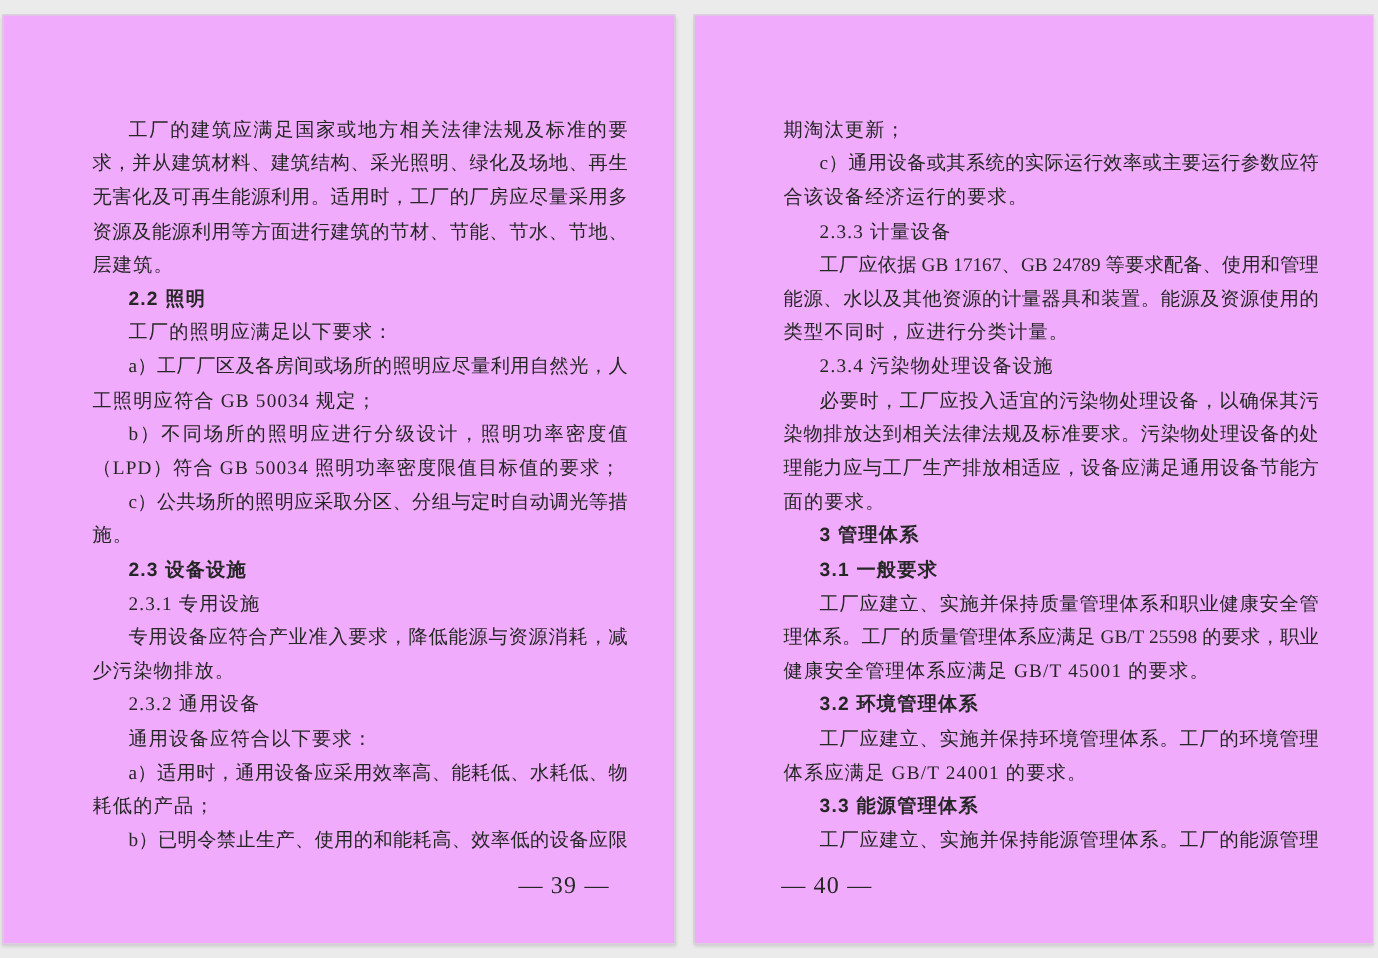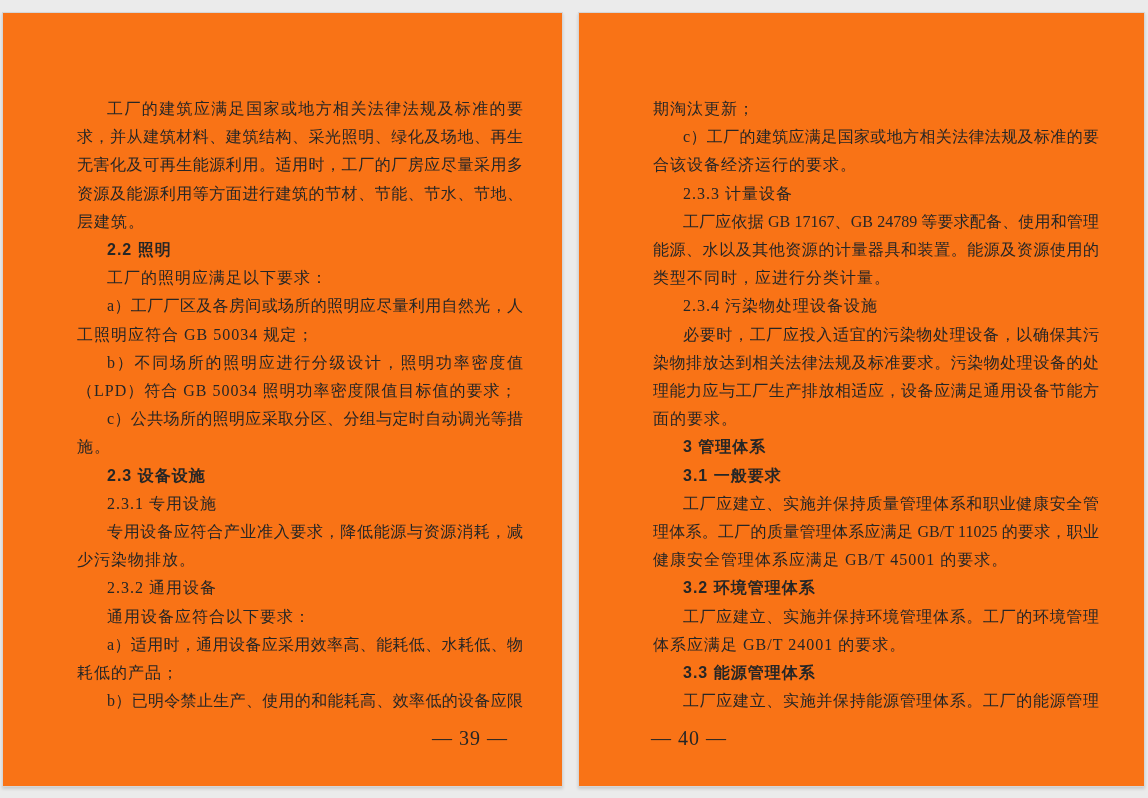--- a/index.html
+++ b/index.html
@@ -13,21 +13,21 @@
   }
   .spread {
     position: relative;
     width: 1148px;
     height: 798px;
   }
   .page {
     position: absolute;
     top: 12px;
     height: 775px;
-    background: #f97316;
+    background: #f0abfc;
     border: 1px solid #d6d6d6;
     box-shadow: 0 2px 3px rgba(0,0,0,0.14);
     box-sizing: border-box;
   }
   .page-left  { left: 2px;   width: 561px; }
   .page-right { left: 578px; width: 567px; }
 
   .page-text {
     position: absolute;
     top: 82px;
@@ -96,35 +96,35 @@
         <div class="line first">a）适用时，通用设备应采用效率高、能耗低、水耗低、物</div>
         <div class="line last">耗低的产品；</div>
         <div class="line first">b）已明令禁止生产、使用的和能耗高、效率低的设备应限</div>
       </div>
     <div class="page-num">— 39 —</div>
   </section>
 
   <section class="page page-right">
     <div class="page-text">
         <div class="line last">期淘汰更新；</div>
-        <div class="line first">c）工厂的建筑应满足国家或地方相关法律法规及标准的要</div>
+        <div class="line first">c）通用设备或其系统的实际运行效率或主要运行参数应符</div>
         <div class="line last">合该设备经济运行的要求。</div>
         <div class="line single">2.3.3 计量设备</div>
         <div class="line first">工厂应依据 GB 17167、GB 24789 等要求配备、使用和管理</div>
         <div class="line mid">能源、水以及其他资源的计量器具和装置。能源及资源使用的</div>
         <div class="line last">类型不同时，应进行分类计量。</div>
         <div class="line single">2.3.4 污染物处理设备设施</div>
         <div class="line first">必要时，工厂应投入适宜的污染物处理设备，以确保其污</div>
         <div class="line mid">染物排放达到相关法律法规及标准要求。污染物处理设备的处</div>
         <div class="line mid">理能力应与工厂生产排放相适应，设备应满足通用设备节能方</div>
         <div class="line last">面的要求。</div>
         <div class="line head">3 管理体系</div>
         <div class="line head">3.1 一般要求</div>
         <div class="line first">工厂应建立、实施并保持质量管理体系和职业健康安全管</div>
-        <div class="line mid">理体系。工厂的质量管理体系应满足 GB/T 11025 的要求，职业</div>
+        <div class="line mid">理体系。工厂的质量管理体系应满足 GB/T 25598 的要求，职业</div>
         <div class="line last">健康安全管理体系应满足 GB/T 45001 的要求。</div>
         <div class="line head">3.2 环境管理体系</div>
         <div class="line first">工厂应建立、实施并保持环境管理体系。工厂的环境管理</div>
         <div class="line last">体系应满足 GB/T 24001 的要求。</div>
         <div class="line head">3.3 能源管理体系</div>
         <div class="line first">工厂应建立、实施并保持能源管理体系。工厂的能源管理</div>
       </div>
     <div class="page-num">— 40 —</div>
   </section>
 

